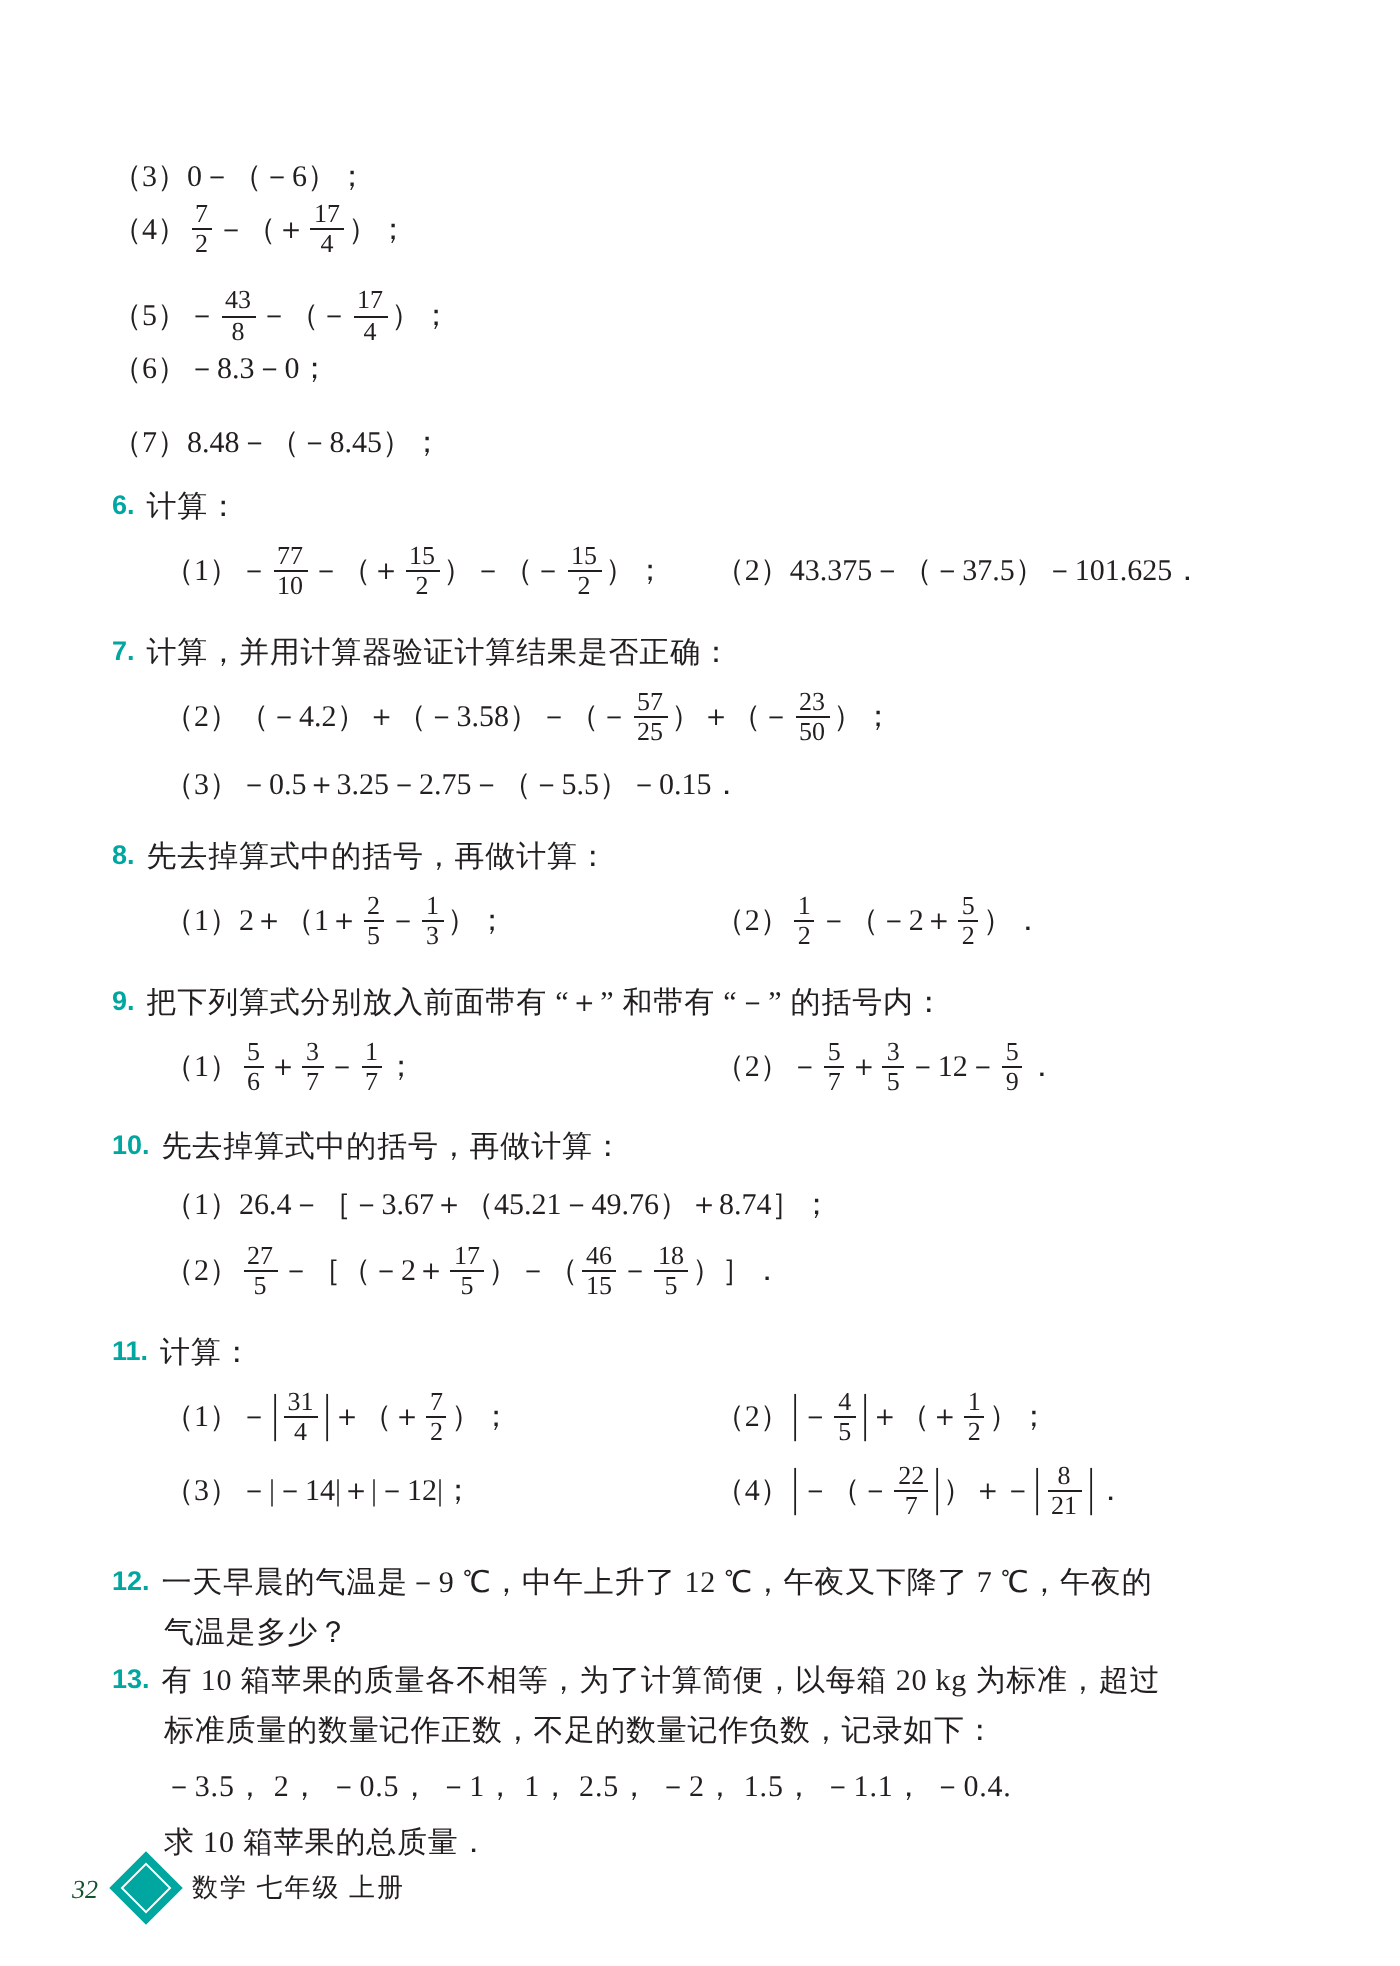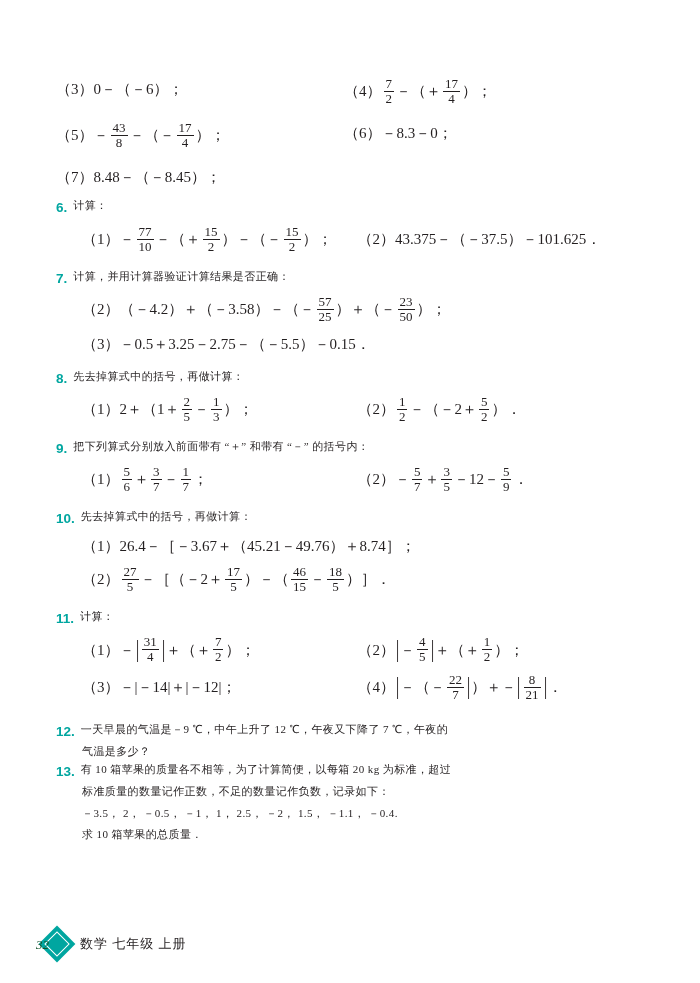--- a/index.html
+++ b/index.html
@@ -21,20 +21,21 @@
     height: 983px;
     box-sizing: border-box;
     padding: 78px 56px 0 56px;
   }
 
   
   .exline {
     font-size: 15px;
     line-height: 1.5;
     margin: 0;
+    flex-direction: column;
   }
   .two-col {
     display: flex;
     width: 100%;
   }
   .col-a { width: 49%; box-sizing: border-box; }
   .col-b { width: 51%; box-sizing: border-box; }
 
   
   .prob {
@@ -47,21 +48,21 @@
   .qnum {
     color: #00a6a0;
     font-family: "Liberation Sans", sans-serif;
     font-size: 13.5px;
     font-weight: bold;
     line-height: 1.6;
     margin-right: 6px;
     white-space: nowrap;
   }
   .qtext {
-    font-size: 11px;
+    font-size: 15px;
     line-height: 1.6;
     letter-spacing: 0.4px;
   }
   .prob-body {
     margin-left: 26px;
     margin-top: 2px;
   }
   .sub {
     font-size: 15px;
     line-height: 2.0;
@@ -97,21 +98,21 @@
     line-height: 0;
     position: relative;
     top: 2px;
     transform: scaleX(0.7);
   }
   .lbl { white-space: nowrap; }
 
   
   .footer {
     position: absolute;
-    left: 44px;
+    left: 60px;
     bottom: 26px;
     display: flex;
     align-items: center;
   }
   .diamond {
     width: 26px;
     height: 26px;
     background: #00a6a0;
     transform: rotate(45deg);
     position: relative;

